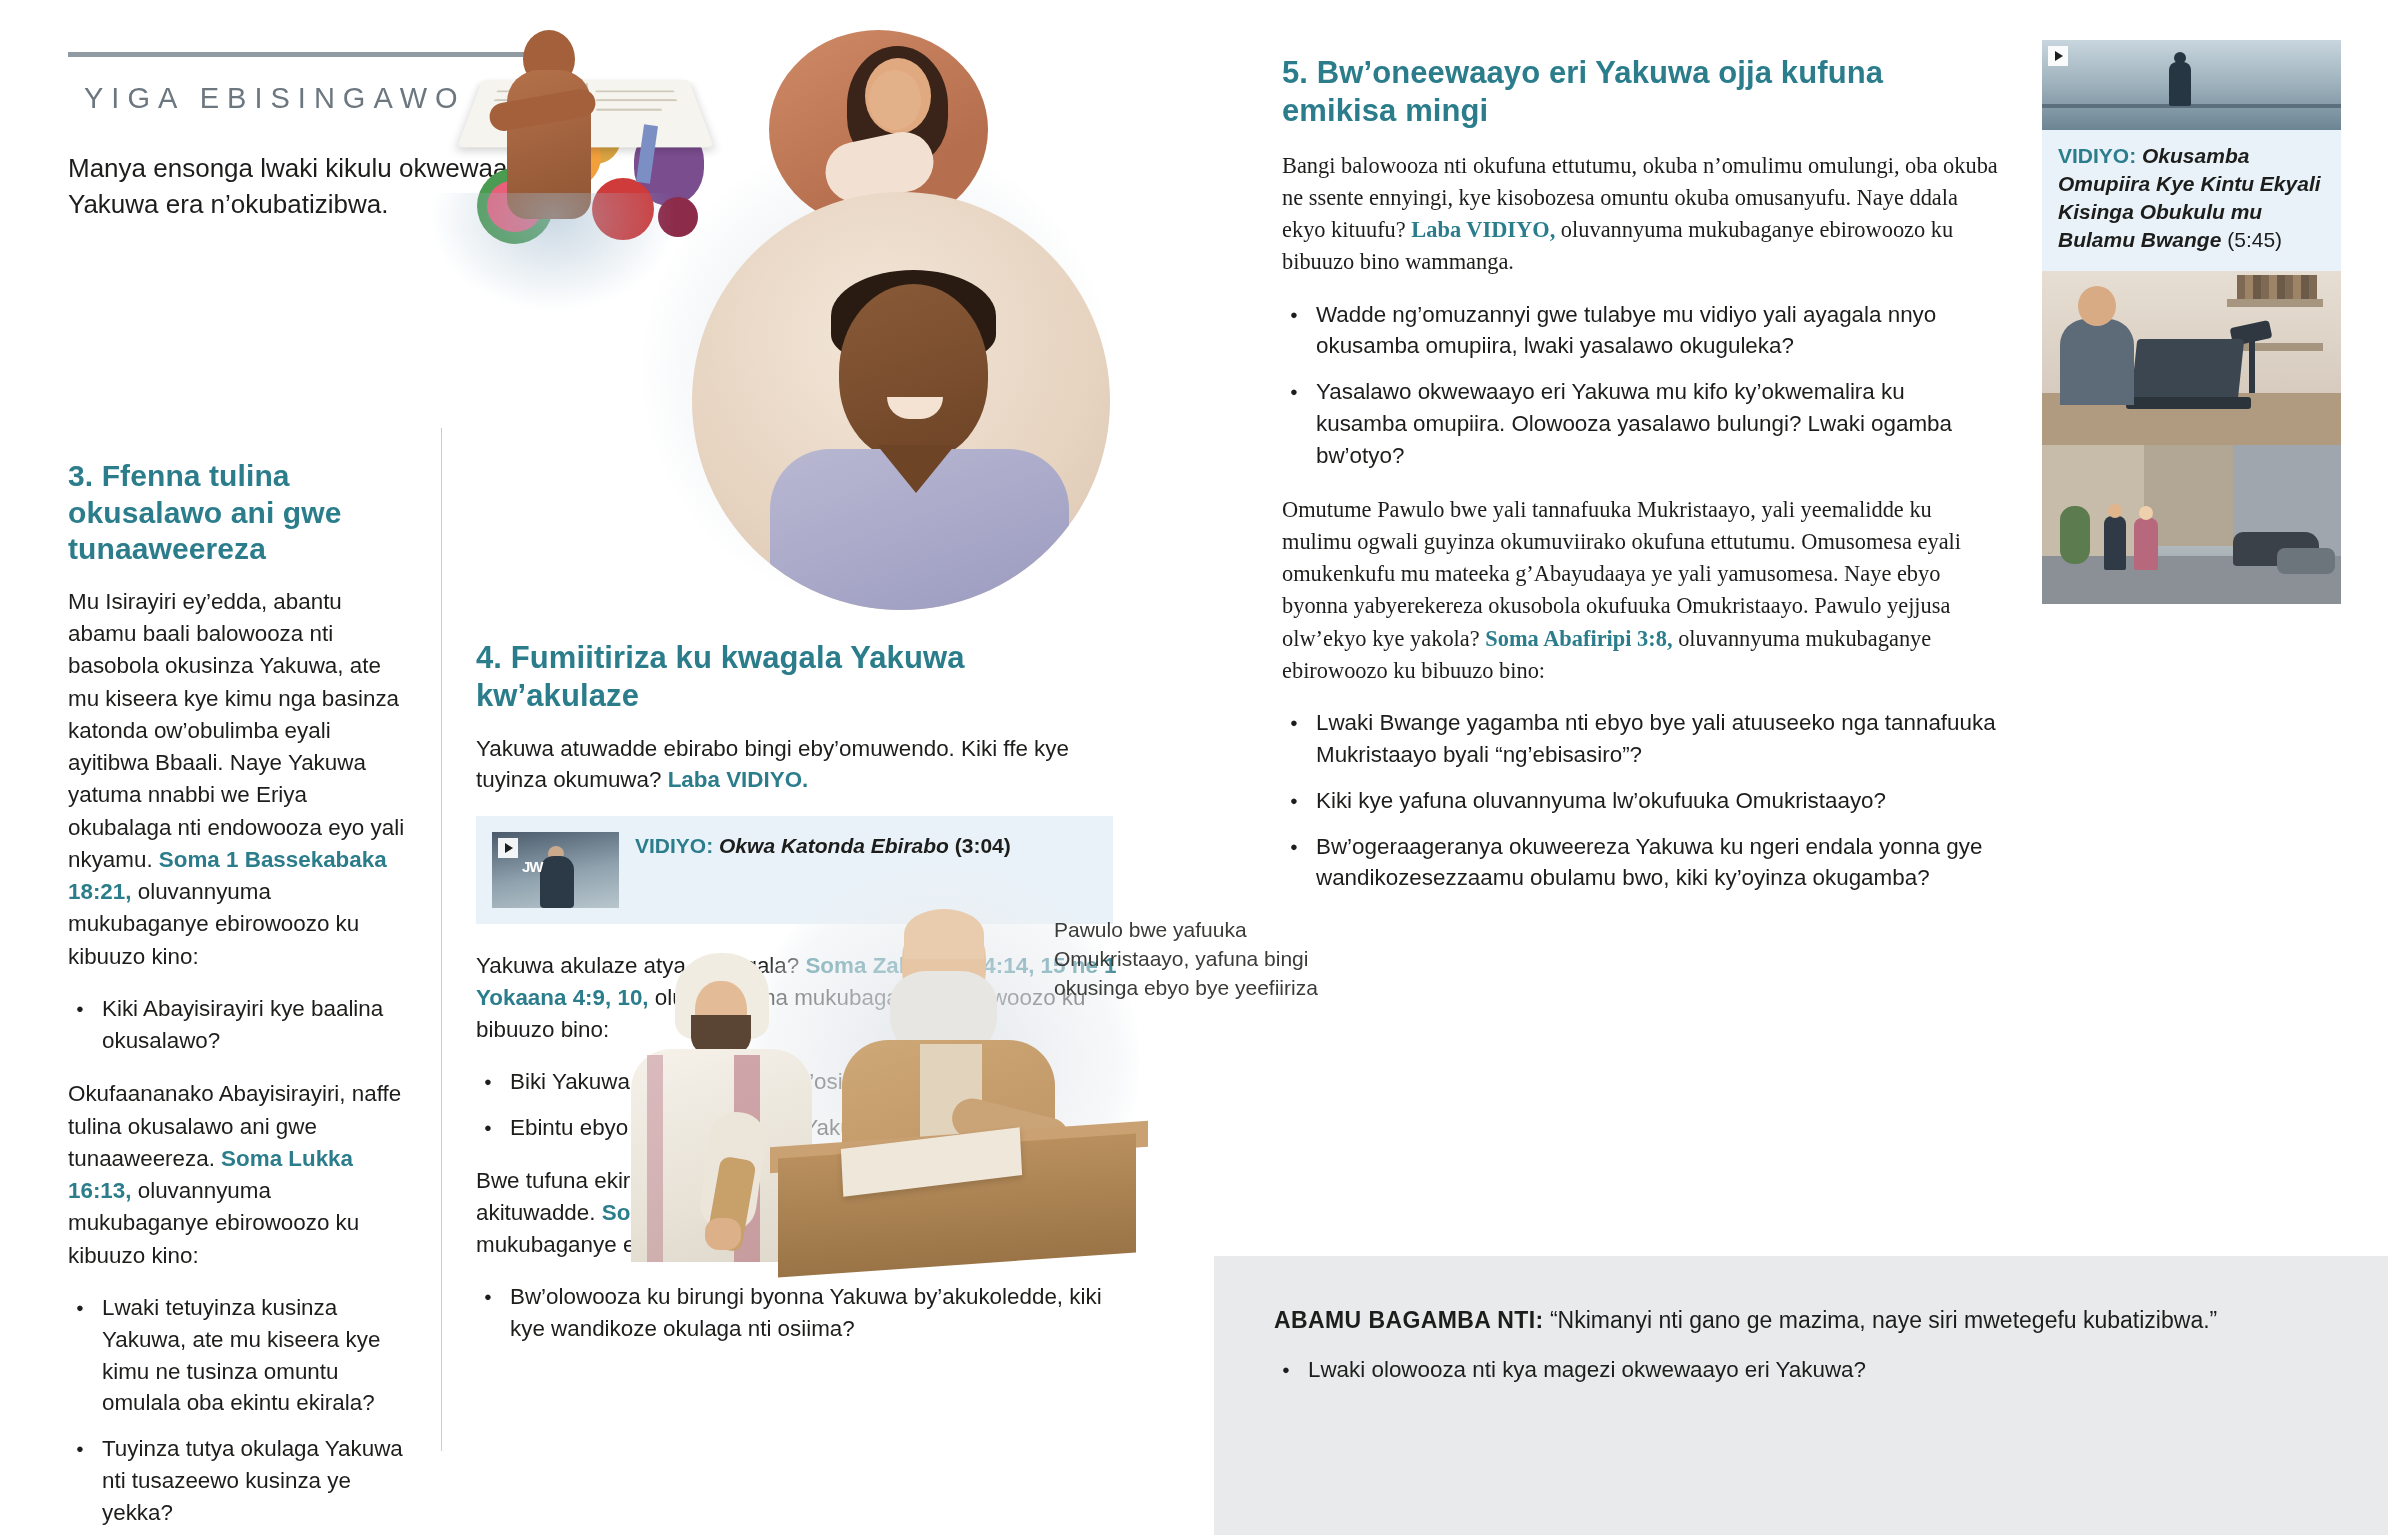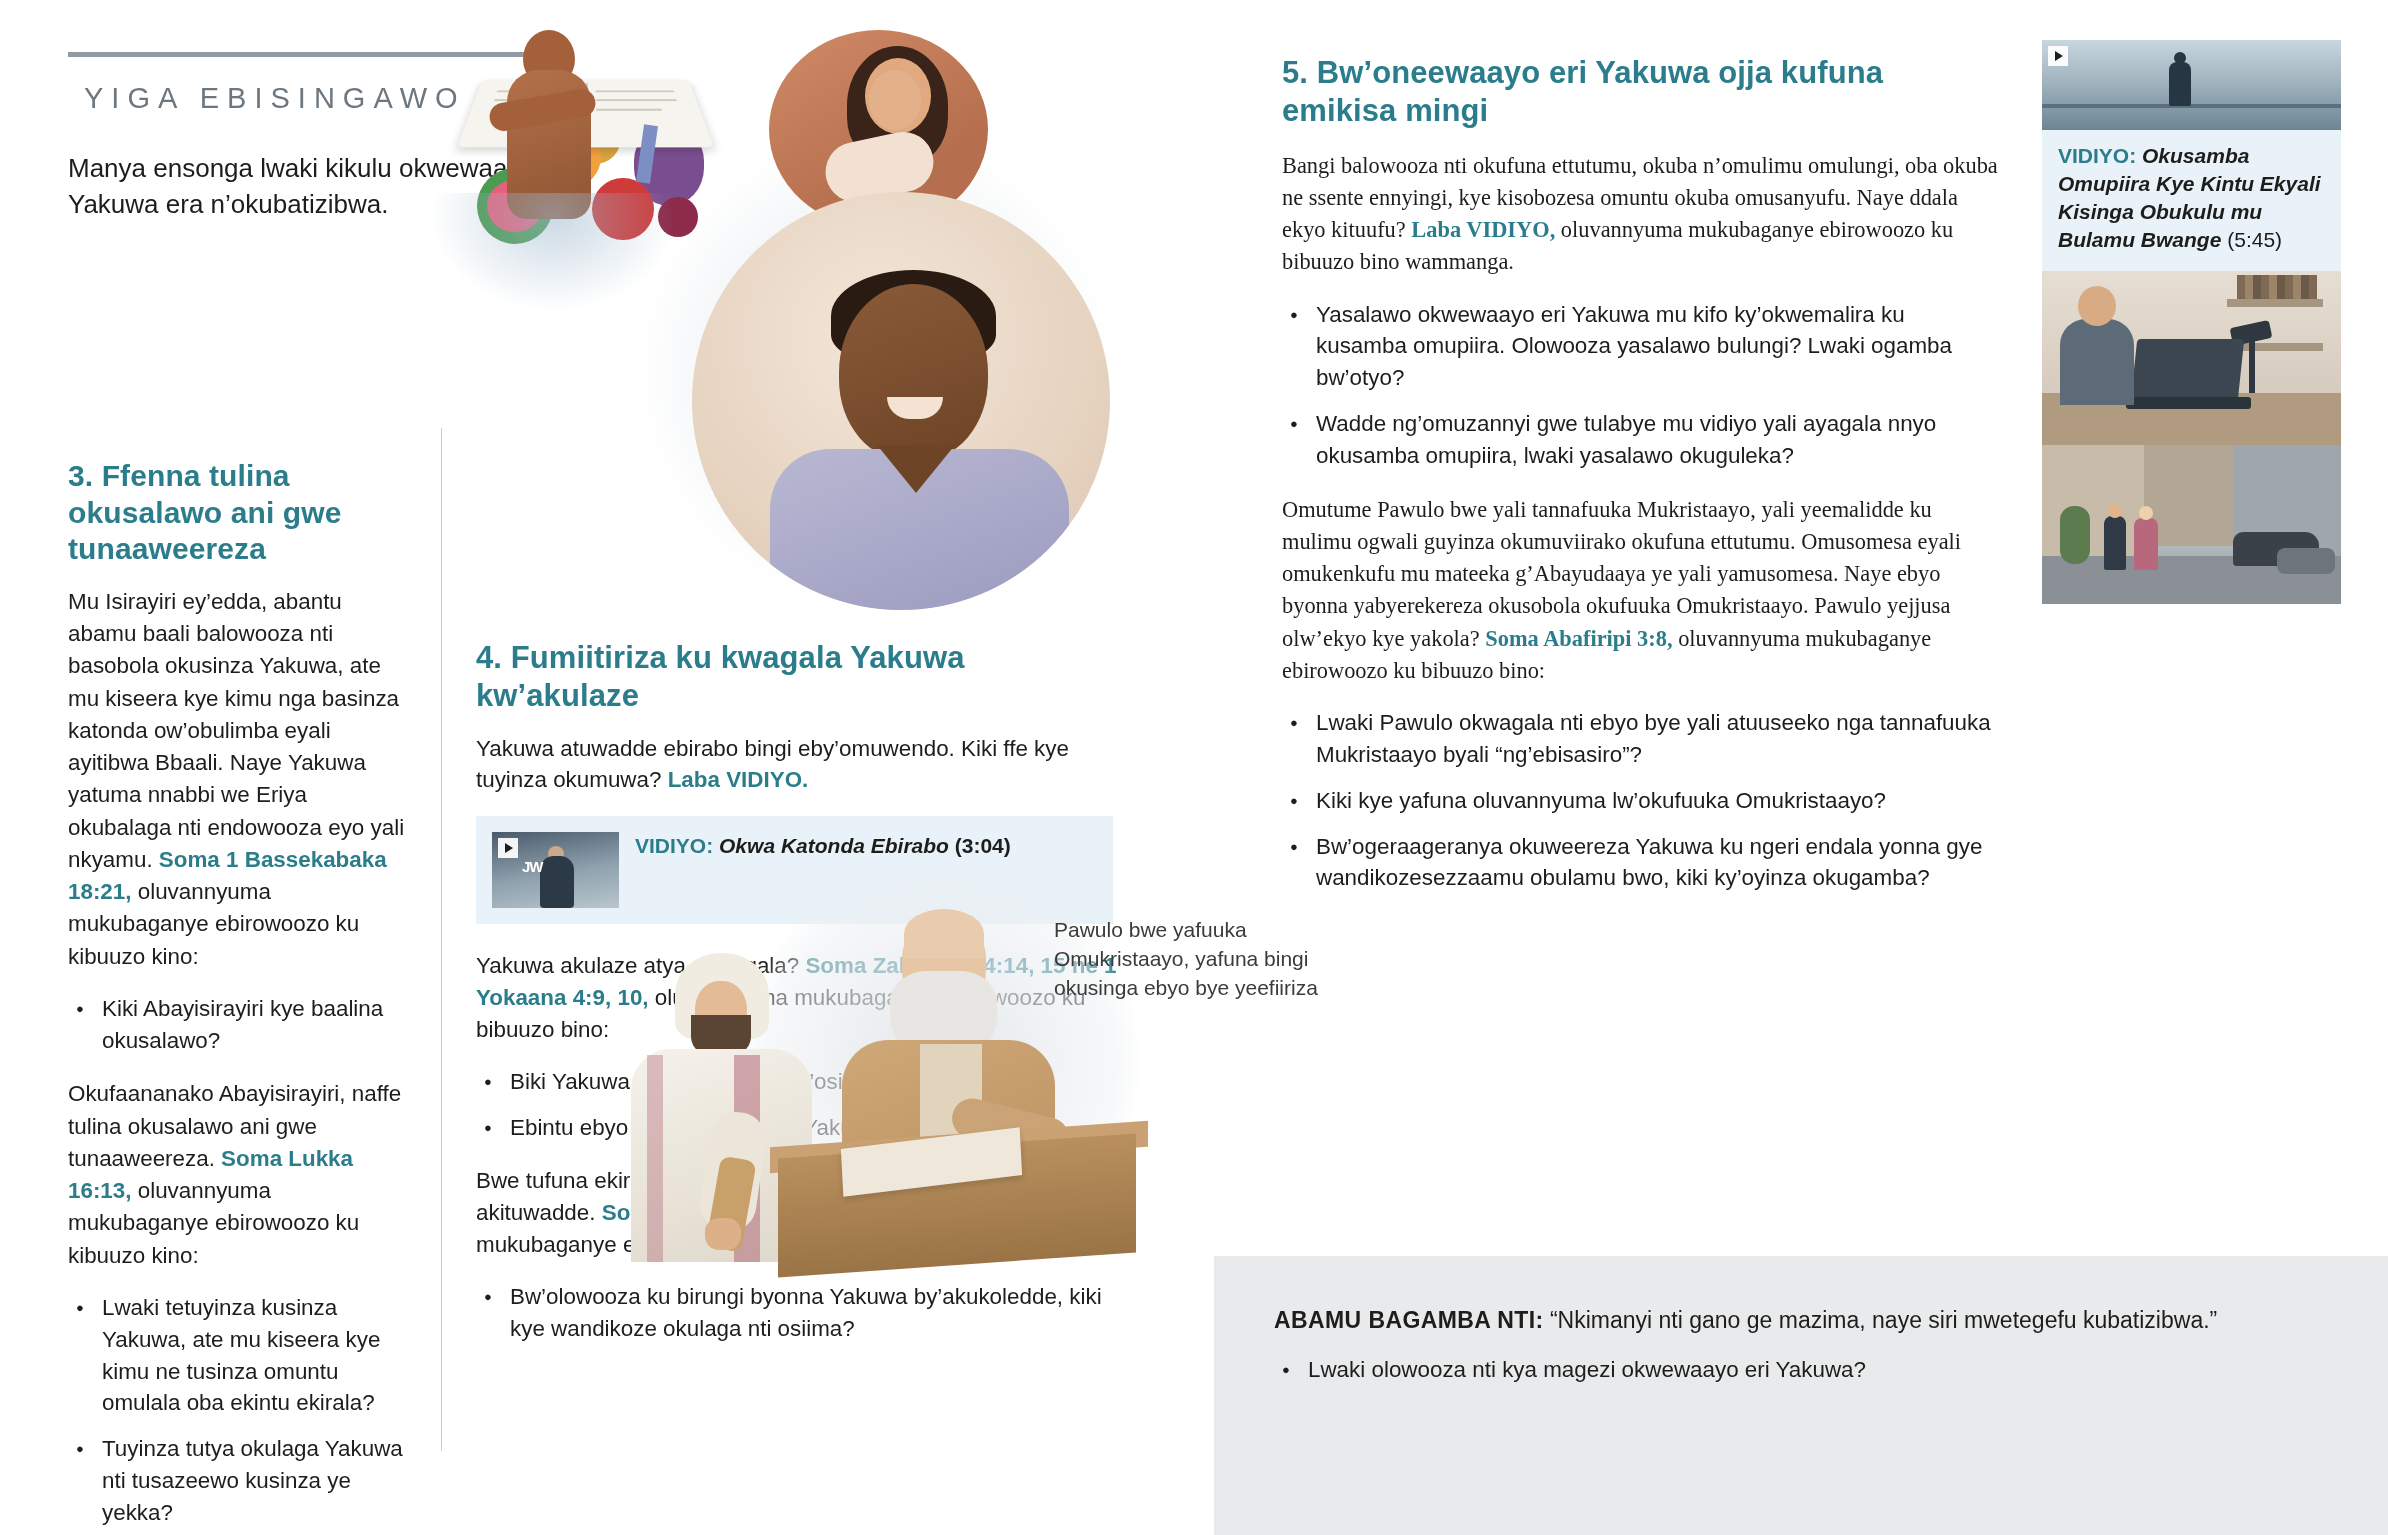--- a/index.html
+++ b/index.html
@@ -629,30 +629,30 @@
   <div class="right-page">
 
     <div class="sec5">
       <h2 class="sec-title">5. Bw’oneewaayo eri Yakuwa ojja kufuna emikisa mingi</h2>
 
       <p class="body">
         <span>Bangi balowooza nti okufuna ettutumu, okuba n’omulimu omulungi, oba okuba ne ssente ennyingi, kye kisobozesa omuntu okuba omusanyufu. Naye ddala ekyo kituufu? </span><span class="link">Laba VIDIYO,</span><span> oluvannyuma mukubaganye ebirowoozo ku bibuuzo bino wammanga.</span>
       </p>
 
       <ul class="bullets">
+        <li>Wadde ng’omuzannyi gwe tulabye mu vidiyo yali ayagala nnyo okusamba omupiira, lwaki yasalawo okuguleka?</li>
         <li>Yasalawo okwewaayo eri Yakuwa mu kifo ky’okwemalira ku kusamba omupiira. Olowooza yasalawo bulungi? Lwaki ogamba bw’otyo?</li>
-        <li>Wadde ng’omuzannyi gwe tulabye mu vidiyo yali ayagala nnyo okusamba omupiira, lwaki yasalawo okuguleka?</li>
       </ul>
 
       <p class="body">
         <span>Omutume Pawulo bwe yali tannafuuka Mukristaayo, yali yeemalidde ku mulimu ogwali guyinza okumuviirako okufuna ettutumu. Omusomesa eyali omukenkufu mu mateeka g’Abayudaaya ye yali yamusomesa. Naye ebyo byonna yabyerekereza okusobola okufuuka Omukristaayo. Pawulo yejjusa olw’ekyo kye yakola? </span><span class="link">Soma Abafiripi 3:8,</span><span> oluvannyuma mukubaganye ebirowoozo ku bibuuzo bino:</span>
       </p>
 
       <ul class="bullets">
-        <li>Lwaki Pawulo okwagala nti ebyo bye yali atuuseeko nga tannafuuka Mukristaayo byali “ng’ebisasiro”?</li>
+        <li>Lwaki Bwange yagamba nti ebyo bye yali atuuseeko nga tannafuuka Mukristaayo byali “ng’ebisasiro”?</li>
         <li>Kiki kye yafuna oluvannyuma lw’okufuuka Omukristaayo?</li>
         <li>Bw’ogeraageranya okuweereza Yakuwa ku ngeri endala yonna gye wandikozesezzaamu obulamu bwo, kiki ky’oyinza okugamba?</li>
       </ul>
     </div>
 
     <div class="media-col">
       <div class="media-video-box">
         <div class="media-thumb">
           <div class="play-badge"></div>
           <div class="rail"></div>

